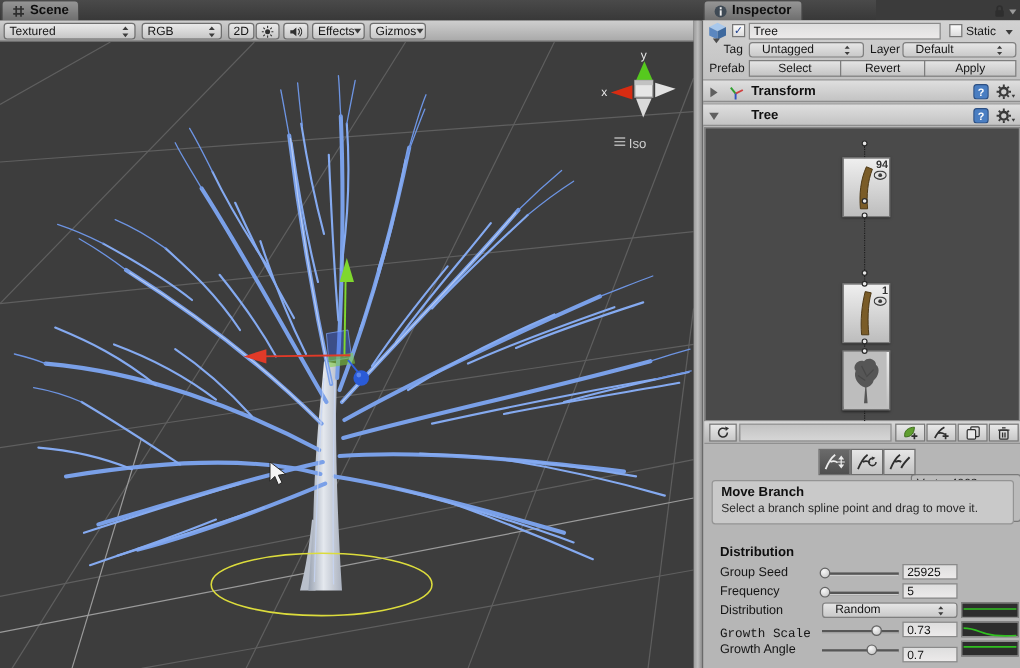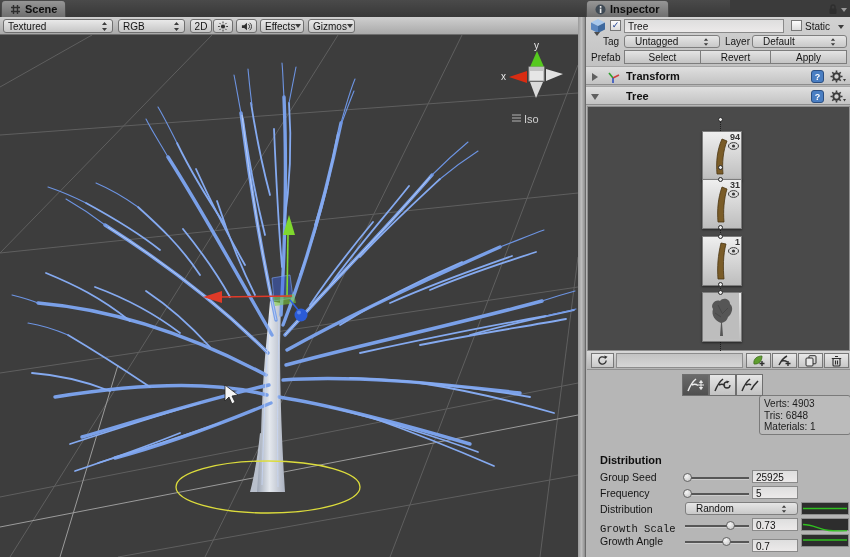--- a/index.html
+++ b/index.html
@@ -381,30 +381,20 @@
         </svg>
         <span class="node-badge">94</span>
         <svg class="abs" style="right:2px;top:10px;" width="11" height="8" viewBox="0 0 11 8">
           <ellipse cx="5.5" cy="4" rx="5" ry="3.4" fill="none" stroke="#3c3c3c" stroke-width="1"></ellipse>
             <circle cx="5.5" cy="4" r="1.6" fill="#3c3c3c"></circle>
         </svg>
       </div>
       <div class="conn-dot" style="left:130px;top:10px;"></div>
         <div class="conn-dot" style="left:130px;top:58px;"></div>
 
-      <div class="node-card" style="top:72px;">
-        <svg width="36" height="46" viewBox="0 0 36 46">
-          <path d="M15,42 C14,30 15,18 19,7 L24,9 C21,19 20,31 21,42 Z" fill="#7a5c28" stroke="#4a3512" stroke-width="0.8"></path>
-        </svg>
-        <span class="node-badge">31</span>
-        <svg class="abs" style="right:2px;top:10px;" width="11" height="8" viewBox="0 0 11 8">
-          <ellipse cx="5.5" cy="4" rx="5" ry="3.4" fill="none" stroke="#3c3c3c" stroke-width="1"></ellipse>
-            <circle cx="5.5" cy="4" r="1.6" fill="#3c3c3c"></circle>
-        </svg>
-      </div>
       <div class="conn-dot" style="left:130px;top:70px;"></div>
         <div class="conn-dot" style="left:130px;top:118px;"></div>
 
       <div class="node-card" style="top:129px;">
         <svg width="36" height="46" viewBox="0 0 36 46">
           <path d="M15,42 C14,30 15,18 18,6 L23,7 C20,18 20,31 21,42 Z" fill="#7a5c28" stroke="#4a3512" stroke-width="0.8"></path>
         </svg>
         <span class="node-badge">1</span>
         <svg class="abs" style="right:2px;top:10px;" width="11" height="8" viewBox="0 0 11 8">
           <ellipse cx="5.5" cy="4" rx="5" ry="3.4" fill="none" stroke="#3c3c3c" stroke-width="1"></ellipse>
@@ -478,20 +468,24 @@
         <polygon points="13.5,3.5 16.5,4.5 14,6.5" fill="#2f2f2f"></polygon>
       </svg>
     </div>
     <div class="tool-btn" style="left:150px;">
       <svg width="20" height="16" viewBox="0 0 20 16">
         <path d="M2,14 C4,9 6,5 10,2 M6,8 C8,7 10,7 11,8" fill="none" stroke="#2f2f2f" stroke-width="1.5"></path>
         <path d="M11,13 C13,9 15,7 18,4" fill="none" stroke="#2f2f2f" stroke-width="1.6"></path>
       </svg>
     </div>
 
+    <div class="helpbox">
+      <div class="help-title">Move Branch</div>
+      <div class="help-text">Select a branch spline point and drag to move it.</div>
+    </div>
 
     <div class="sec-title">Distribution</div>
 
     <span class="prop-label" style="top:454px;">Group Seed</span>
     <div class="slider-track" style="left:99px;top:460px;width:64px;"></div>
     <div class="slider-knob" style="left:97px;top:456px;"></div>
     <div class="ifield" style="left:166px;top:453px;width:46px;height:13px;">25925</div>
 
     <span class="prop-label" style="top:470px;">Frequency</span>
     <div class="slider-track" style="left:99px;top:476px;width:64px;"></div>

